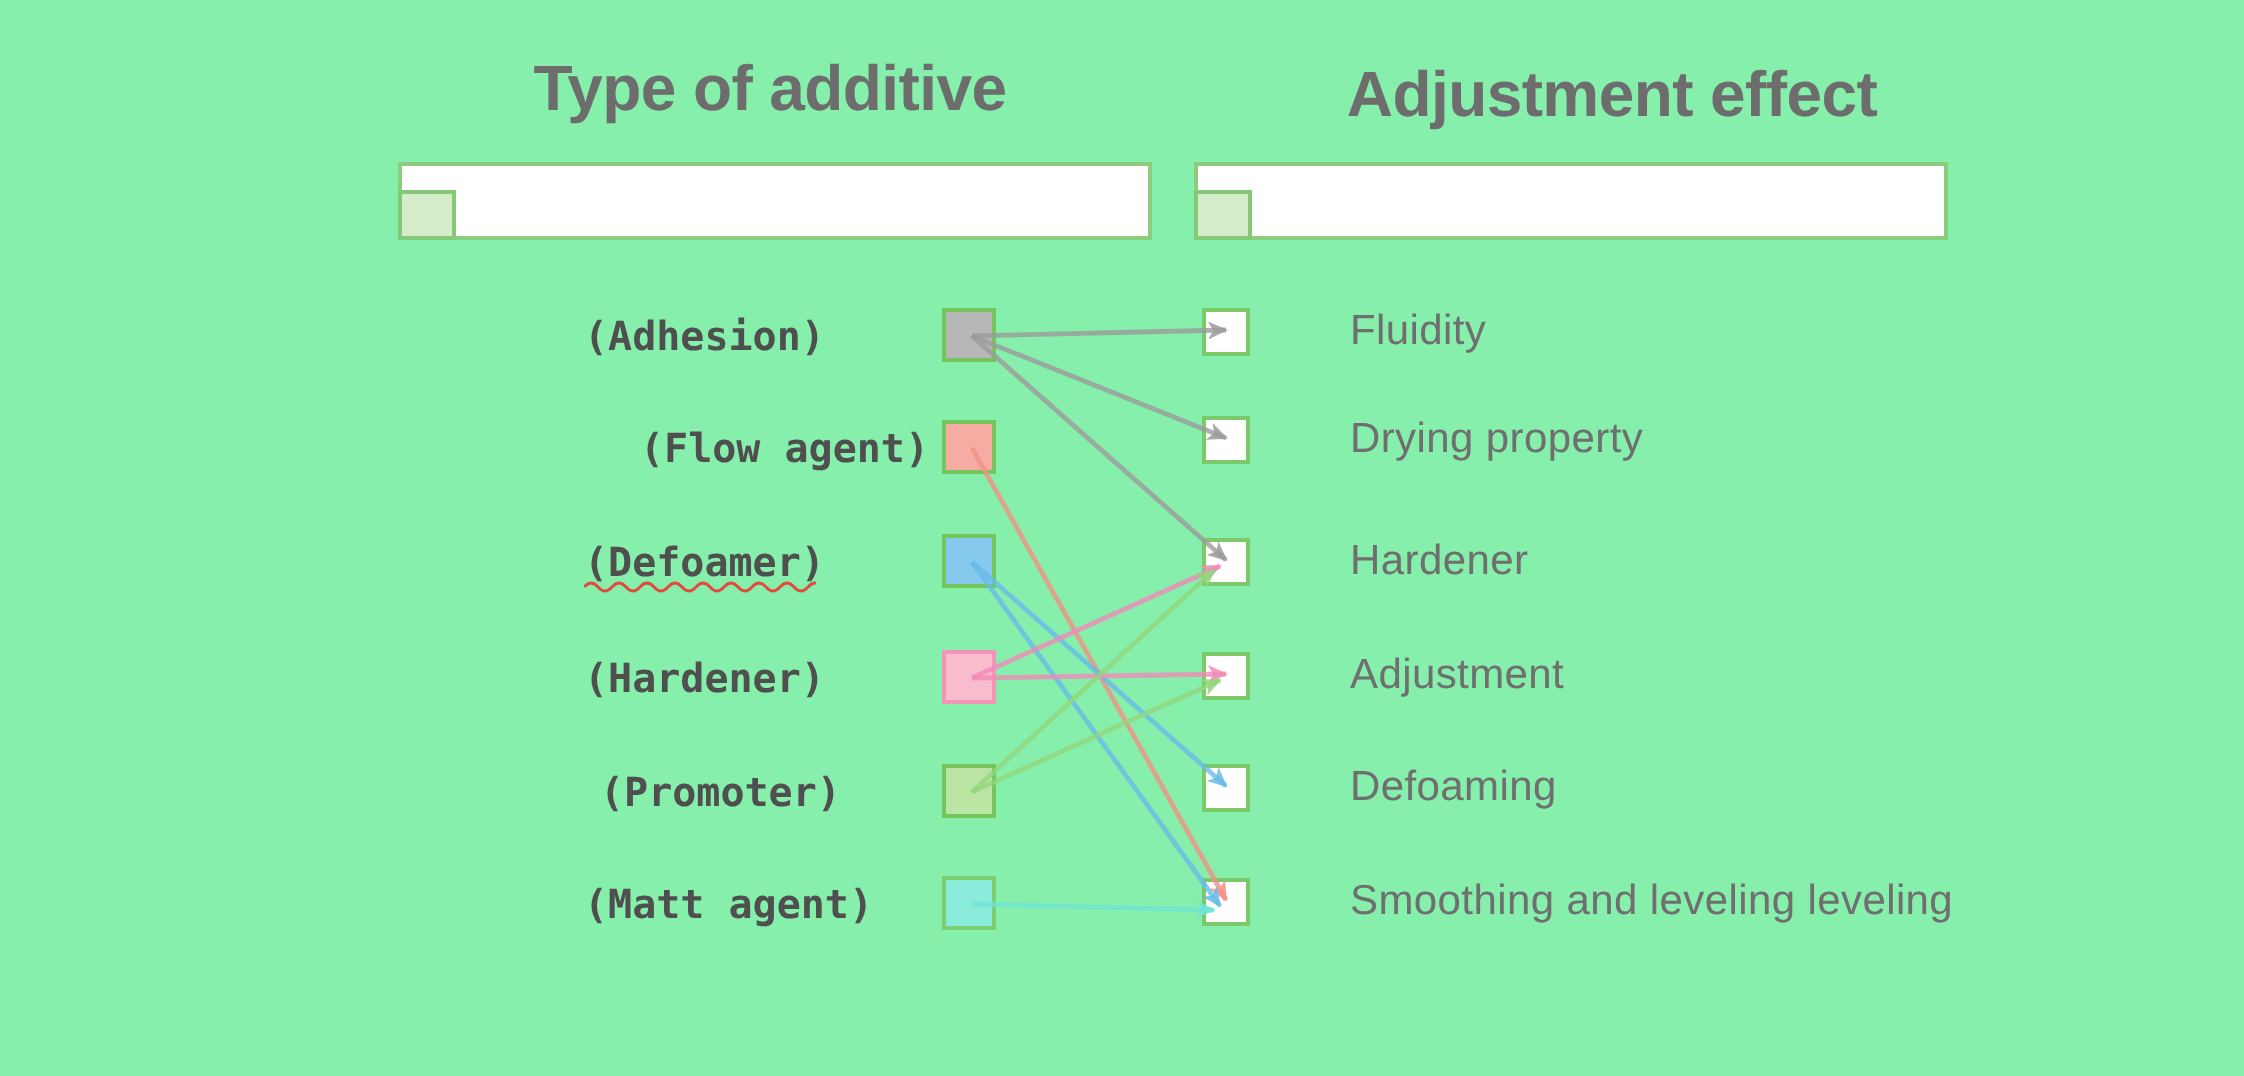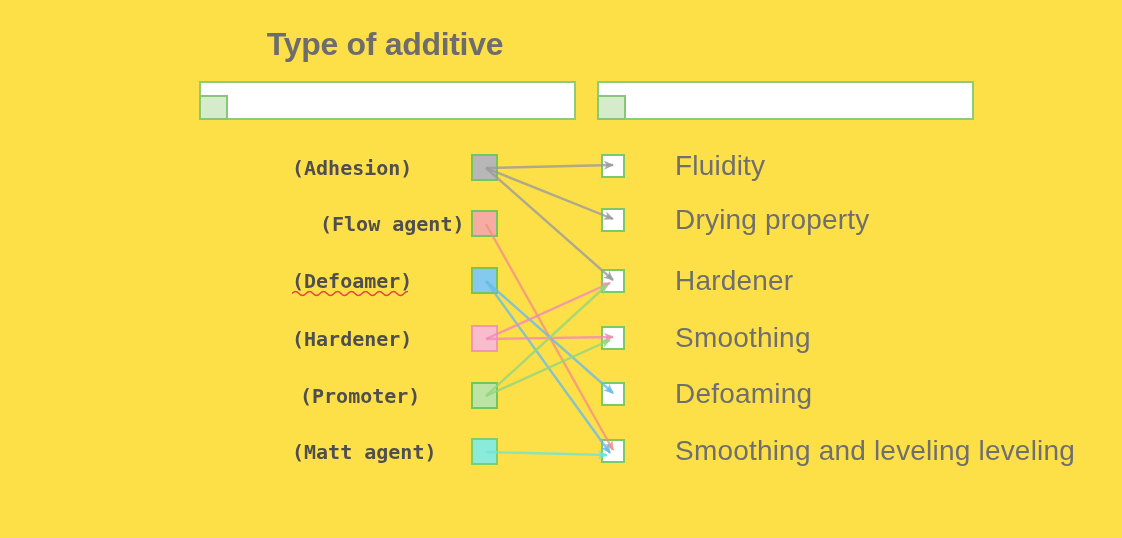--- a/index.html
+++ b/index.html
@@ -1,17 +1,17 @@
 <!DOCTYPE html>
 <html><head>
 <meta charset="utf-8">
 <style>
   html,body{margin:0;padding:0;background:#ffffff;}
   .canvas{
-    position:relative;width:1122px;height:538px;background:#fde047;overflow:hidden;
+    position:relative;width:1122px;height:538px;background:#86efac;overflow:hidden;
     font-family:"Liberation Sans",sans-serif;
   }
   .title{
     position:absolute;font-size:32px;font-weight:bold;color:#6d6d6d;
     text-align:center;letter-spacing:-0.3px;white-space:nowrap;
   }
   .bar{
     position:absolute;width:377px;height:39px;border:2px solid #8ccd7d;
     background:#ffffff;box-sizing:border-box;
   }
@@ -25,33 +25,34 @@
     height:26px;line-height:26px;z-index:2;
   }
   .add-box{
     position:absolute;width:27px;height:27px;border:2px solid;box-sizing:border-box;z-index:1;
   }
   .eff-box{
     position:absolute;width:24px;height:24px;border:2px solid #7cc96a;
     background:#ffffff;box-sizing:border-box;z-index:1;
   }
   .eff-label{
-    position:absolute;font-size:28px;color:#6f6f6f;white-space:nowrap;
+    position:absolute;font-size:21px;color:#6f6f6f;white-space:nowrap;
     height:28px;line-height:28px;letter-spacing:0.2px;z-index:2;
   }
   .squiggle{position:absolute;z-index:3;}
   svg.arrows{position:absolute;left:0;top:0;z-index:5;pointer-events:none;}
 </style>
 </head>
 <body>
 
 <div class="canvas">
 
   <div class="title" style="left:230px;top:26px;width:310px;">Type of additive</div>
 
+  <div class="title" style="left:650px;top:29px;width:312px;">Adjustment effect</div>
 
   <div class="bar" style="left:199px;top:81px;"></div>
   <div class="bar-square" style="left:199px;top:95px;"></div>
 
   <div class="bar" style="left:597px;top:81px;"></div>
   <div class="bar-square" style="left:597px;top:95px;"></div>
 
   <div id="rows">
       <div class="add-label" style="left: 292px; top: 155px; color: rgb(79, 79, 79);">(Adhesion)</div>
       <div class="add-box" style="left: 471px; top: 154px; background: rgb(183, 183, 183); border-color: rgb(116, 197, 92);"></div>
@@ -68,21 +69,21 @@
       <div class="add-box" style="left: 471px; top: 382px; background: rgb(188, 229, 165); border-color: rgb(116, 197, 92);"></div>
       <div class="add-label" style="left: 292px; top: 439px; color: rgb(79, 79, 79);">(Matt agent)</div>
       <div class="add-box" style="left: 471px; top: 438px; background: rgb(138, 235, 219); border-color: rgb(124, 207, 112);"></div>
       <div class="eff-box" style="left: 601px; top: 154px; border-color: rgb(124, 201, 106);"></div>
       <div class="eff-label" style="left: 675px; top: 152px; color: rgb(111, 111, 111);">Fluidity</div>
       <div class="eff-box" style="left: 601px; top: 208px; border-color: rgb(124, 201, 106);"></div>
       <div class="eff-label" style="left: 675px; top: 206px; color: rgb(111, 111, 111);">Drying property</div>
       <div class="eff-box" style="left: 601px; top: 269px; border-color: rgb(124, 201, 106);"></div>
       <div class="eff-label" style="left: 675px; top: 267px; color: rgb(111, 111, 111);">Hardener</div>
       <div class="eff-box" style="left: 601px; top: 326px; border-color: rgb(124, 201, 106);"></div>
-      <div class="eff-label" style="left: 675px; top: 324px; color: rgb(111, 111, 111);">Smoothing</div>
+      <div class="eff-label" style="left: 675px; top: 324px; color: rgb(111, 111, 111);">Adjustment</div>
       <div class="eff-box" style="left: 601px; top: 382px; border-color: rgb(124, 201, 106);"></div>
       <div class="eff-label" style="left: 675px; top: 380px; color: rgb(111, 111, 111);">Defoaming</div>
       <div class="eff-box" style="left: 601px; top: 439px; border-color: rgb(124, 201, 106);"></div>
       <div class="eff-label" style="left: 675px; top: 437px; color: rgb(111, 111, 111);">Smoothing and leveling leveling</div>
     </div>
 
   <svg class="arrows" id="arrowLayer" width="1122" height="538">
       <defs>
         <marker id="ah0" markerWidth="11" markerHeight="9" refX="9" refY="4.5" orient="auto" markerUnits="userSpaceOnUse">
           <path d="M0,0 L10,4.5 L0,9 L2.6,4.5 Z" fill="#9b9b9b" fill-opacity="0.85"></path>

